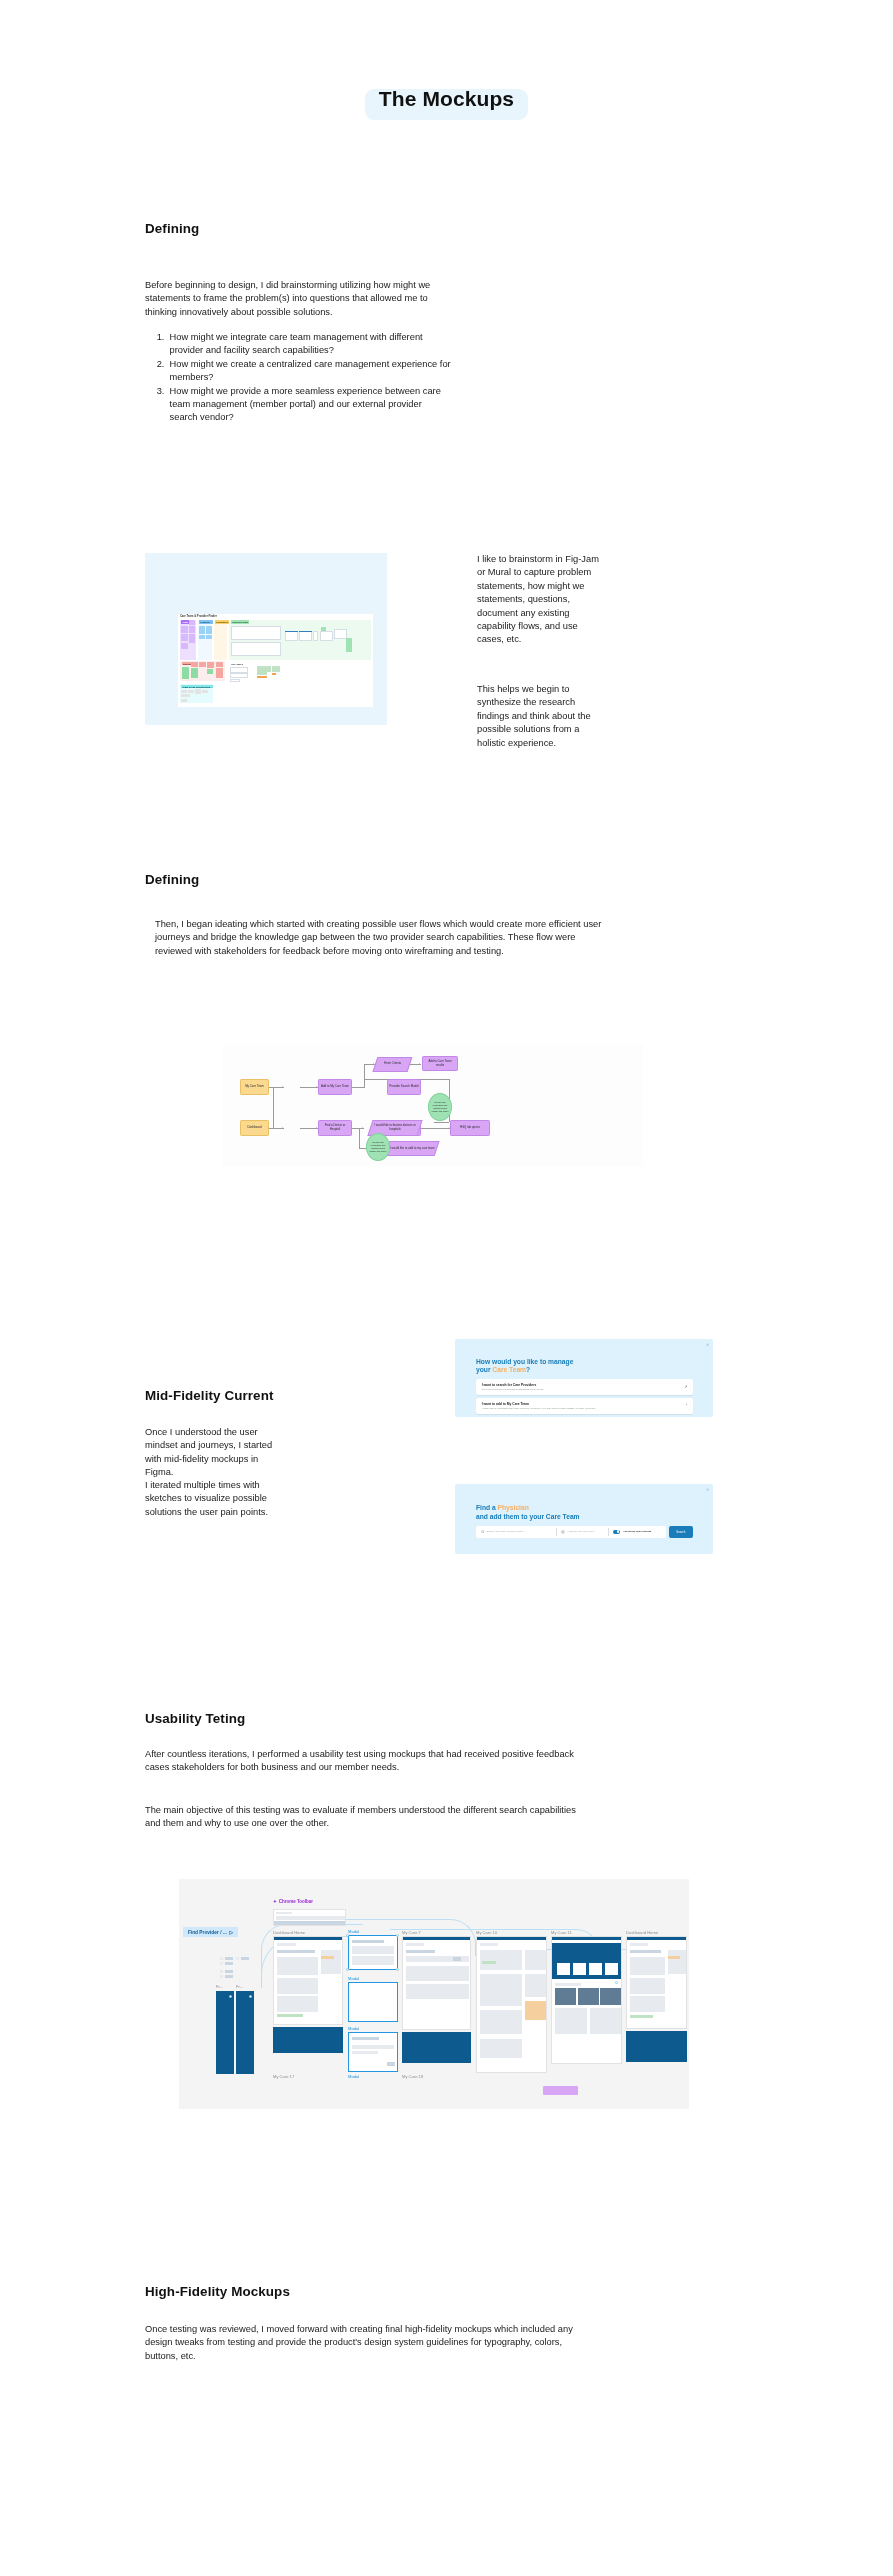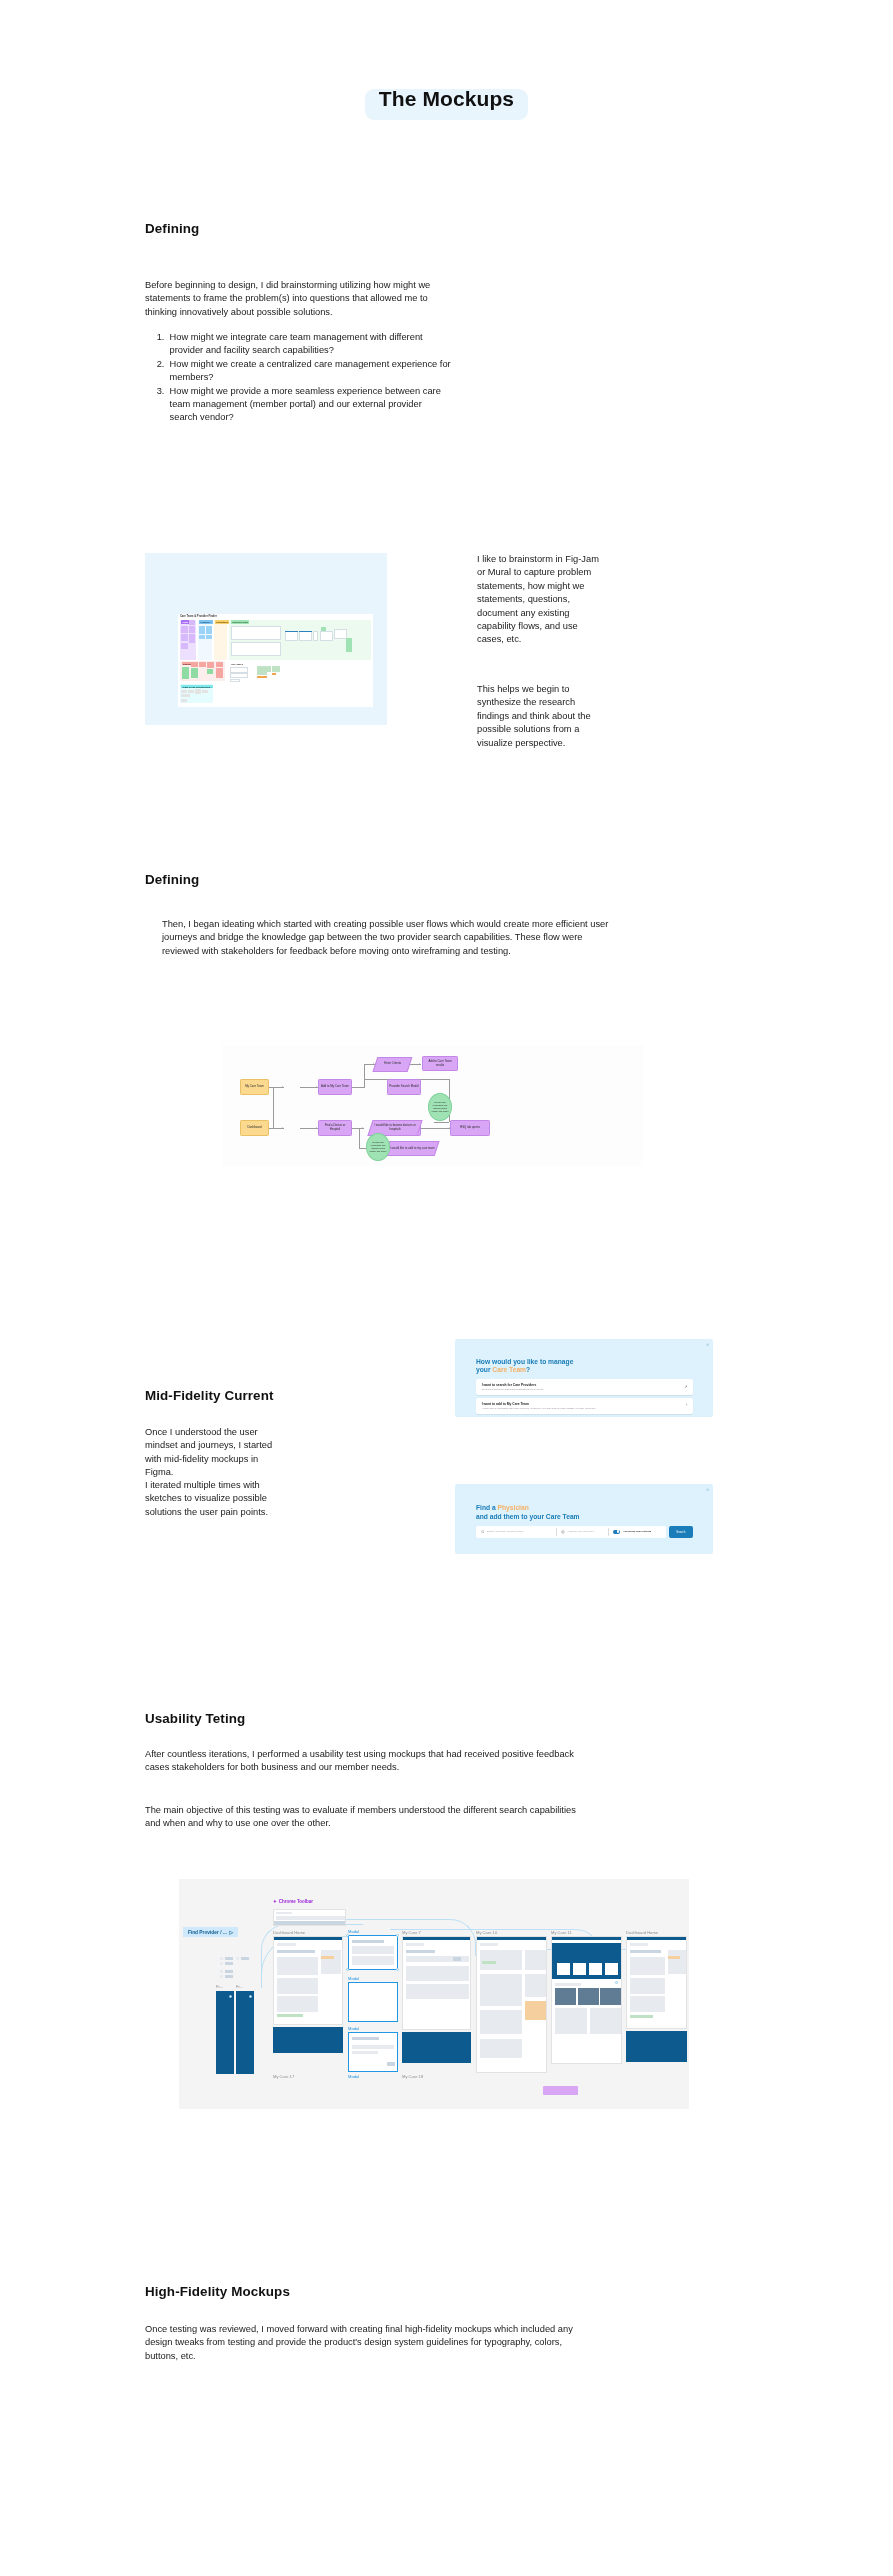--- a/index.html
+++ b/index.html
@@ -242,24 +242,24 @@
       <div class="chip" style="left:3.2px; top:76px; width:5.7px; height:2.6px; background:#e3e3e3;"></div>
       <div class="chip" style="left:10.2px; top:76px; width:5.7px; height:2.6px; background:#e3e3e3;"></div>
       <div class="chip" style="left:17px; top:75px; width:5.7px; height:5.1px; background:#e3e3e3;"></div>
       <div class="chip" style="left:24px; top:76px; width:5.7px; height:2.6px; background:#e3e3e3;"></div>
       <div class="chip" style="left:3.2px; top:80px; width:9px; height:2.6px; background:#e3e3e3;"></div>
       <div class="chip" style="left:3.2px; top:85px; width:5.7px; height:3.2px; background:#e3e3e3;"></div>
     </div>
   </div>
 
   <div class="body-txt" style="left:477px; top:553px; width:128px;">I like to brainstorm in Fig-Jam or Mural to capture problem statements, how might we statements, questions, document any existing capability flows, and use cases, etc.</div>
-  <div class="body-txt" style="left:477px; top:683px; width:128px;">This helps we begin to synthesize the research findings and think about the possible solutions from a visualize perspective.</div>
+  <div class="body-txt" style="left:477px; top:683px; width:128px;">This helps we begin to synthesize the research findings and think about the possible solutions from a holistic experience.</div>
 
   <div class="sec-h" style="left:145px; top:872px;">Defining</div>
-  <div class="body-txt" style="left:162px; top:918px; width:447px;">Then, I began ideating which started with creating possible user flows which would create more efficient user journeys and bridge the knowledge gap between the two provider search capabilities. These flow were reviewed with stakeholders for feedback before moving onto wireframing and testing.</div>
+  <div class="body-txt" style="left:155px; top:918px; width:447px;">Then, I began ideating which started with creating possible user flows which would create more efficient user journeys and bridge the knowledge gap between the two provider search capabilities. These flow were reviewed with stakeholders for feedback before moving onto wireframing and testing.</div>
 
   <div class="flow-wrap">
 
     <div class="edge h" style="left:78px; top:42px; width:18px;"></div>
     <div class="arw" style="left:94px; top:41px;"></div>
     <div class="edge h" style="left:47px; top:42px; width:14.7px;"></div>
     <div class="arw" style="left:60px; top:41px;"></div>
     <div class="edge h" style="left:47px; top:83px; width:14.7px;"></div>
     <div class="arw" style="left:60px; top:82px;"></div>
     <div class="edge h" style="left:78px; top:83px; width:18px;"></div>
@@ -369,21 +369,21 @@
       <div class="mf-sf" style="flex:1;">
         <span class="mf-toggle"></span>
         <span class="mf-tgl-lbl">Accepting New Patients</span>
       </div>
     </div>
     <div class="mf-btn" style="left:214px; top:42px; width:23.6px; height:11.5px;">Search</div>
   </div>
 
   <div class="sec-h" style="left:145px; top:1711px;">Usability Teting</div>
   <div class="body-txt" style="left:145px; top:1748px; width:447px;">After countless iterations, I performed a usability test using mockups that had received positive feedback cases stakeholders for both business and our member needs.</div>
-  <div class="body-txt" style="left:145px; top:1804px; width:447px;">The main objective of this testing was to evaluate if members understood the different search capabilities and when and why to use one over the other.</div>
+  <div class="body-txt" style="left:145px; top:1804px; width:447px;">The main objective of this testing was to evaluate if members understood the different search capabilities and them and why to use one over the other.</div>
 
   <div class="ub">
 
     <div class="ub-line" style="left:82px; top:45px; width:102px; height:64px; border-radius:25.5px 0 0 0;"></div>
     <div class="ub-line" style="left:82px; top:57px; width:128px; height:52px; border-radius:38px 0 0 0;"></div>
     <div class="ub-line" style="left:163px; top:40px; width:134px; height:37px; border-radius:0 25.5px 0 0; border-right:0.5px solid #bcdff5; border-top:0.5px solid #bcdff5; border-left:none;"></div>
     <div class="ub-line" style="left:211px; top:50px; width:211px; height:32px; border-radius:0 25.5px 0 0; border-right:0.5px solid #bcdff5; border-top:0.5px solid #bcdff5; border-left:none;"></div>
     <div class="ub-line" style="left:357px; top:70px; width:121px; height:25.5px; border-radius:0 19px 0 0; border-right:0.5px solid #bcdff5; border-top:0.5px solid #bcdff5; border-left:none;"></div>
 
     <div class="ub-ct" style="left:94px; top:20.4px;">

